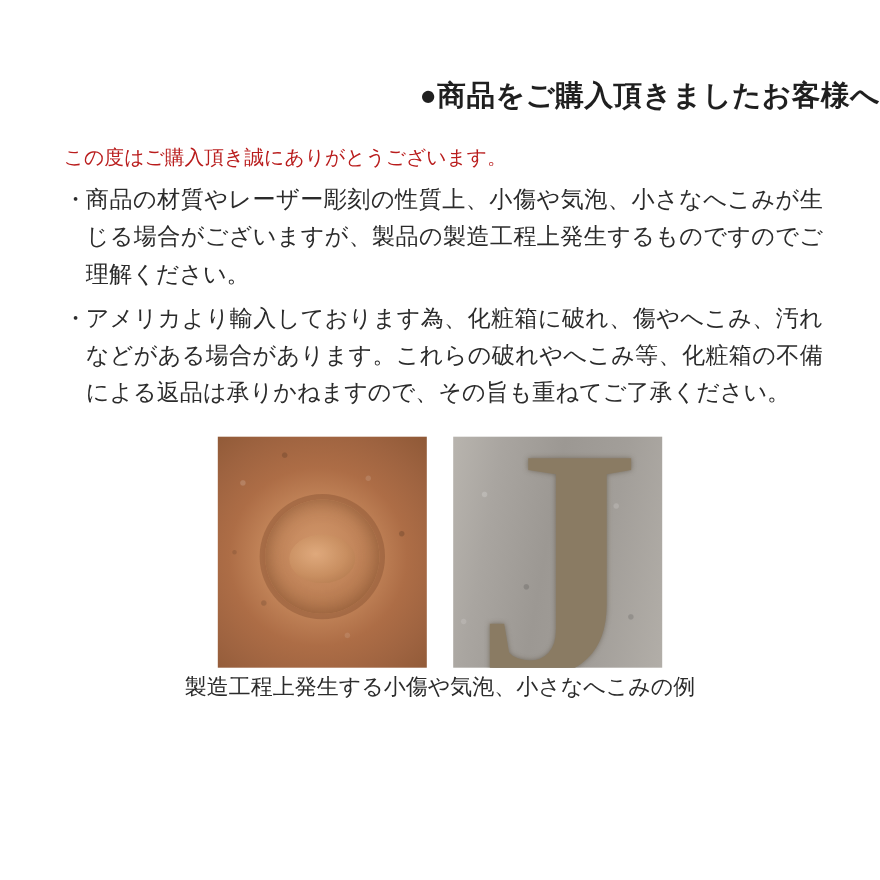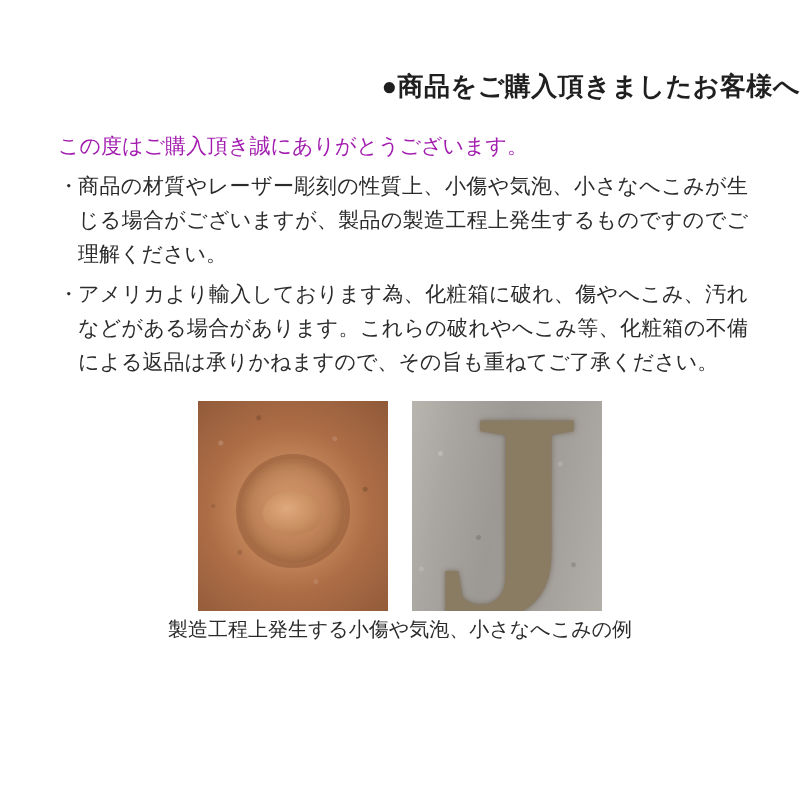--- a/index.html
+++ b/index.html
@@ -30,23 +30,23 @@
     color: #1f1f1f;
     margin: 70px 0 0 0;
     line-height: 1.3;
   }
 
   .body-block {
     margin: 26px 52px 0 58px;
   }
 
   .intro {
-    font-size: 21px;
+    font-size: 18px;
     line-height: 1.5;
-    color: #a21caf;
+    color: #b91c1c;
     margin-bottom: 8px;
   }
 
   .bullet-list {
     list-style: none;
     margin: 0;
     padding: 0;
   }
 
   .bullet-item {

